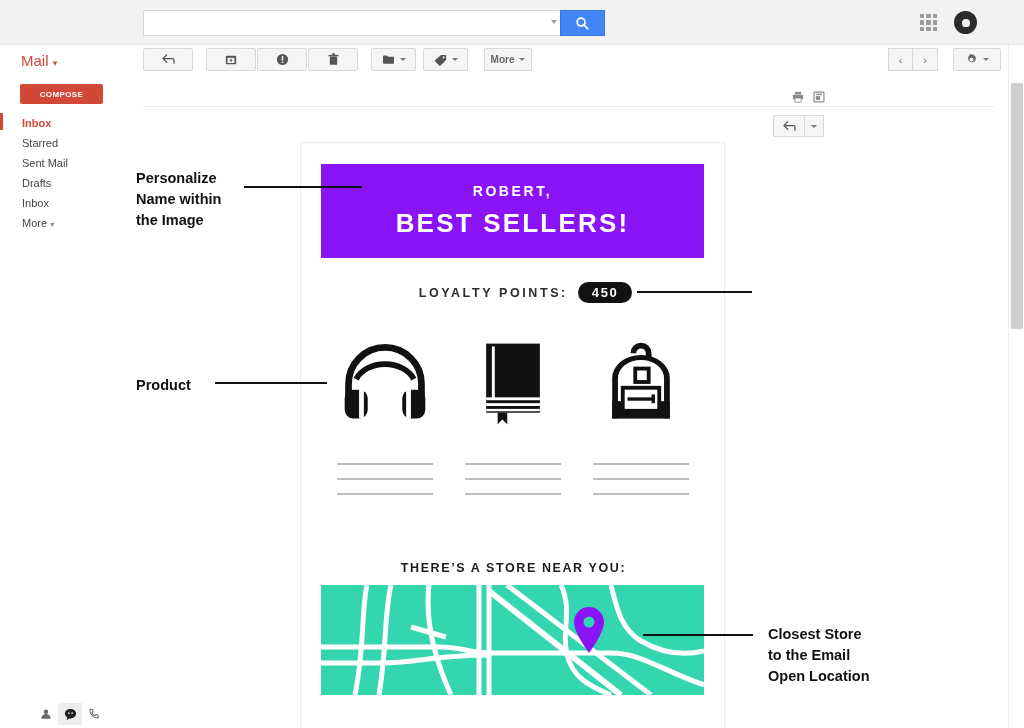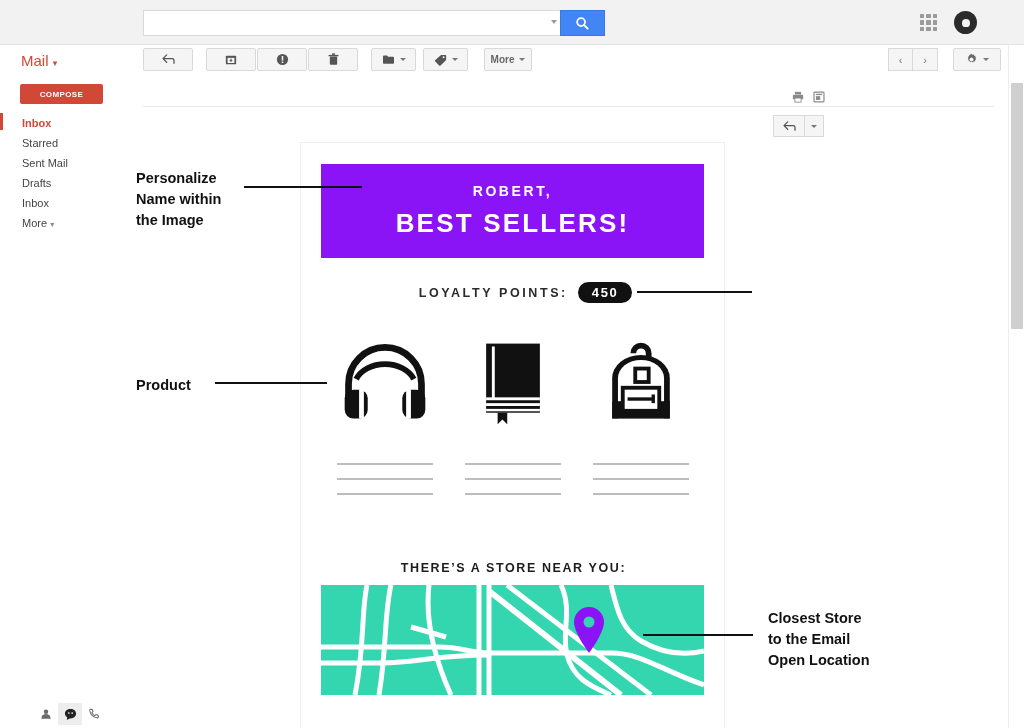--- a/index.html
+++ b/index.html
@@ -433,21 +433,21 @@
   </div>
   <div class="leader" style="left:244px; top:186px; width:118px;"></div>
 
   <div class="anno" style="left:136px; top:375px; width:160px;">
     <div>Product</div>
   </div>
   <div class="leader" style="left:215px; top:382px; width:112px;"></div>
 
   <div class="leader" style="left:637px; top:291px; width:115px;"></div>
 
-  <div class="anno" style="left:768px; top:608px; width:200px;">
+  <div class="anno" style="left:768px; top:624px; width:200px;">
     <div>Closest Store</div>
     <div>to the Email</div>
     <div>Open Location</div>
   </div>
   <div class="leader" style="left:643px; top:634px; width:110px;"></div>
 
   <div class="vscroll">
     <div class="thumb"></div>
   </div>
 

